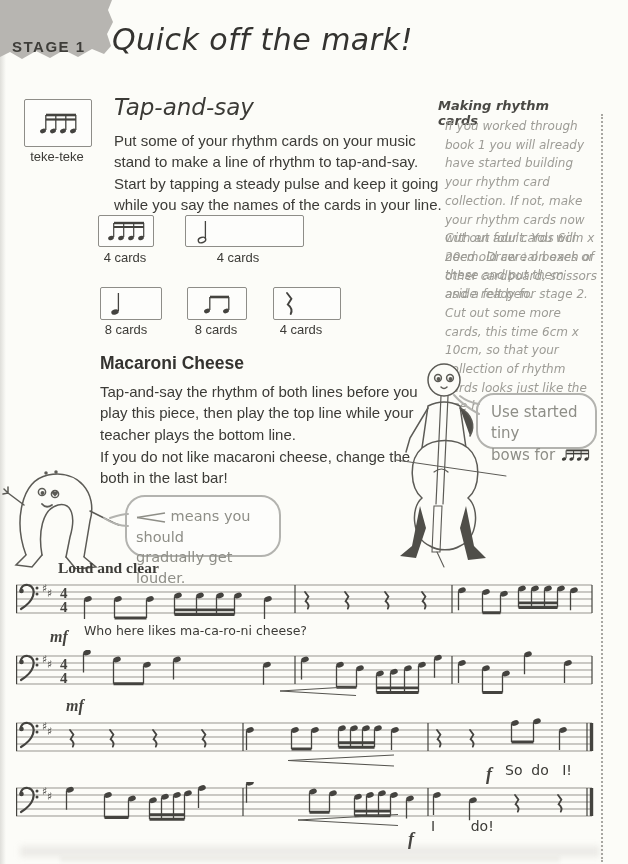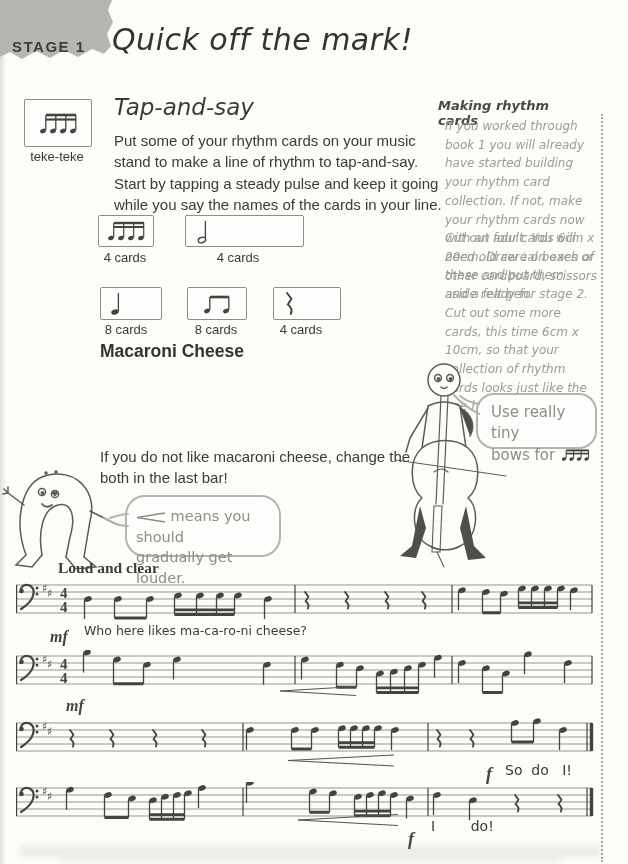--- a/index.html
+++ b/index.html
@@ -19,21 +19,21 @@
         font-style:italic;color:#4a4945;font-family:"DejaVu Sans",sans-serif;}
   .sidebar-text{font-style:italic;font-size:12px;line-height:1.56;color:#9d9c96;
         font-family:"DejaVu Sans",sans-serif;}
   .sb1{left:445px;top:117px;width:152px;}
   .sb2{left:445px;top:229px;width:152px;}
   .note-glyph{font-style:normal;color:#8f8e88;font-family:"DejaVu Sans",sans-serif;}
   .dotted{left:601px;top:114px;height:748px;width:0;border-left:2px dotted #a8a7a2;}
   .card{position:absolute;background:#fdfdfb;border:1.5px solid #8e8d88;border-radius:2px;
         display:flex;align-items:center;}
   .card-label{position:absolute;font-weight:normal;font-size:13px;text-align:center;color:#3c3b37;}
-  .mac-heading{left:100px;top:341px;font-size:17.5px;font-weight:bold;color:#343330;}
+  .mac-heading{left:100px;top:353px;font-size:17.5px;font-weight:bold;color:#343330;}
   .mac-p1{left:100px;top:381px;width:318px;}
   .mac-p2{left:100px;top:446px;width:318px;}
   .bubble-text{position:absolute;color:#8e8e87;font-size:15px;line-height:1.42;
         font-family:"DejaVu Sans",sans-serif;}
   .tempo{left:58px;top:559px;font-family:"Liberation Serif",serif;font-weight:bold;
         font-size:15.5px;color:#3e3d39;}
   .dyn{position:absolute;font-family:"Liberation Serif",serif;font-style:italic;
         font-weight:bold;font-size:16px;color:#44433f;margin-top:18px;}
   .lyric{position:absolute;font-size:12.5px;white-space:pre;color:#3c3b37;
         font-family:"DejaVu Sans",sans-serif;}
@@ -124,20 +124,21 @@
       <path d="M4,3 l4.4,5.8 l-3.6,5.8 q5.6,4.4 2.9,9.4" fill="none" stroke="#44433f" stroke-width="1.9" stroke-linecap="round"></path>
     </svg>
   </div>
   <div class="card-label" style="left:84px;top:250px;width:82px">4 cards</div>
   <div class="card-label" style="left:203px;top:250px;width:70px">4 cards</div>
   <div class="card-label" style="left:85px;top:322px;width:82px">8 cards</div>
   <div class="card-label" style="left:181px;top:322px;width:70px">8 cards</div>
   <div class="card-label" style="left:266px;top:322px;width:70px">4 cards</div>
 
   <div class="abs mac-heading">Macaroni Cheese</div>
+  <div class="abs body-text mac-p1">Tap-and-say the rhythm of both lines before you play this piece, then play the top line while your teacher plays the bottom line.</div>
   <div class="abs body-text mac-p2">If you do not like macaroni cheese, change the both in the last bar!</div>
 
   <svg class="abs" style="left:392px;top:356px" width="118" height="212">
     <g fill="none" stroke="#5c5b56" stroke-width="1.5" stroke-linecap="round">
       <circle cx="52" cy="24" r="16" fill="#fcfcf8"></circle>
       <circle cx="46" cy="22" r="3.4"></circle>
         <circle cx="58" cy="22" r="3.4"></circle>
       <circle cx="46.5" cy="23" r="1.2" fill="#5c5b56"></circle>
         <circle cx="58.5" cy="23" r="1.2" fill="#5c5b56"></circle>
       <path d="M49,31 q3,3 6,0"></path>
@@ -156,21 +157,21 @@
       <path d="M74,150 L82,190 L94,202 L76,204 L68,172" fill="#4f4e49" stroke="none"></path>
     </g>
   </svg>
 
   <svg class="abs" style="left:452px;top:392px" width="146" height="58">
     <rect x="25" y="2" width="119" height="54" rx="17" fill="#fdfdfb" stroke="#b3b3af" stroke-width="2"></rect>
     <path d="M27,22 C16,16 8,10 2,3" fill="none" stroke="#b3b3af" stroke-width="2" stroke-linecap="round"></path>
     <path d="M27,12 C20,11 13,8 8,4" fill="none" stroke="#b3b3af" stroke-width="2" stroke-linecap="round"></path>
   </svg>
   <div class="bubble-text" style="left:491px;top:402px;width:104px">
-    <div><span>Use really tiny</span></div>
+    <div><span>Use started tiny</span></div>
     <div><span>bows for</span>
       <svg class="inline-svg" width="32" height="16">
         <line x1="6.2" y1="3.4" x2="28.8" y2="3.4" stroke="#3f3e3a" stroke-width="1.9"></line>
         <line x1="6.2" y1="6.6" x2="28.8" y2="6.6" stroke="#3f3e3a" stroke-width="1.6"></line>
         <ellipse cx="4" cy="12" rx="2.2" ry="1.7" fill="#3f3e3a" transform="rotate(-18 4 12)"></ellipse>
         <ellipse cx="11.5" cy="12" rx="2.2" ry="1.7" fill="#3f3e3a" transform="rotate(-18 11.5 12)"></ellipse>
         <ellipse cx="19" cy="12" rx="2.2" ry="1.7" fill="#3f3e3a" transform="rotate(-18 19 12)"></ellipse>
         <ellipse cx="26.5" cy="12" rx="2.2" ry="1.7" fill="#3f3e3a" transform="rotate(-18 26.5 12)"></ellipse>
         <line x1="6.1" y1="11.3" x2="6.1" y2="3.4" stroke="#3f3e3a" stroke-width="1"></line>
         <line x1="13.6" y1="11.3" x2="13.6" y2="3.4" stroke="#3f3e3a" stroke-width="1"></line>

